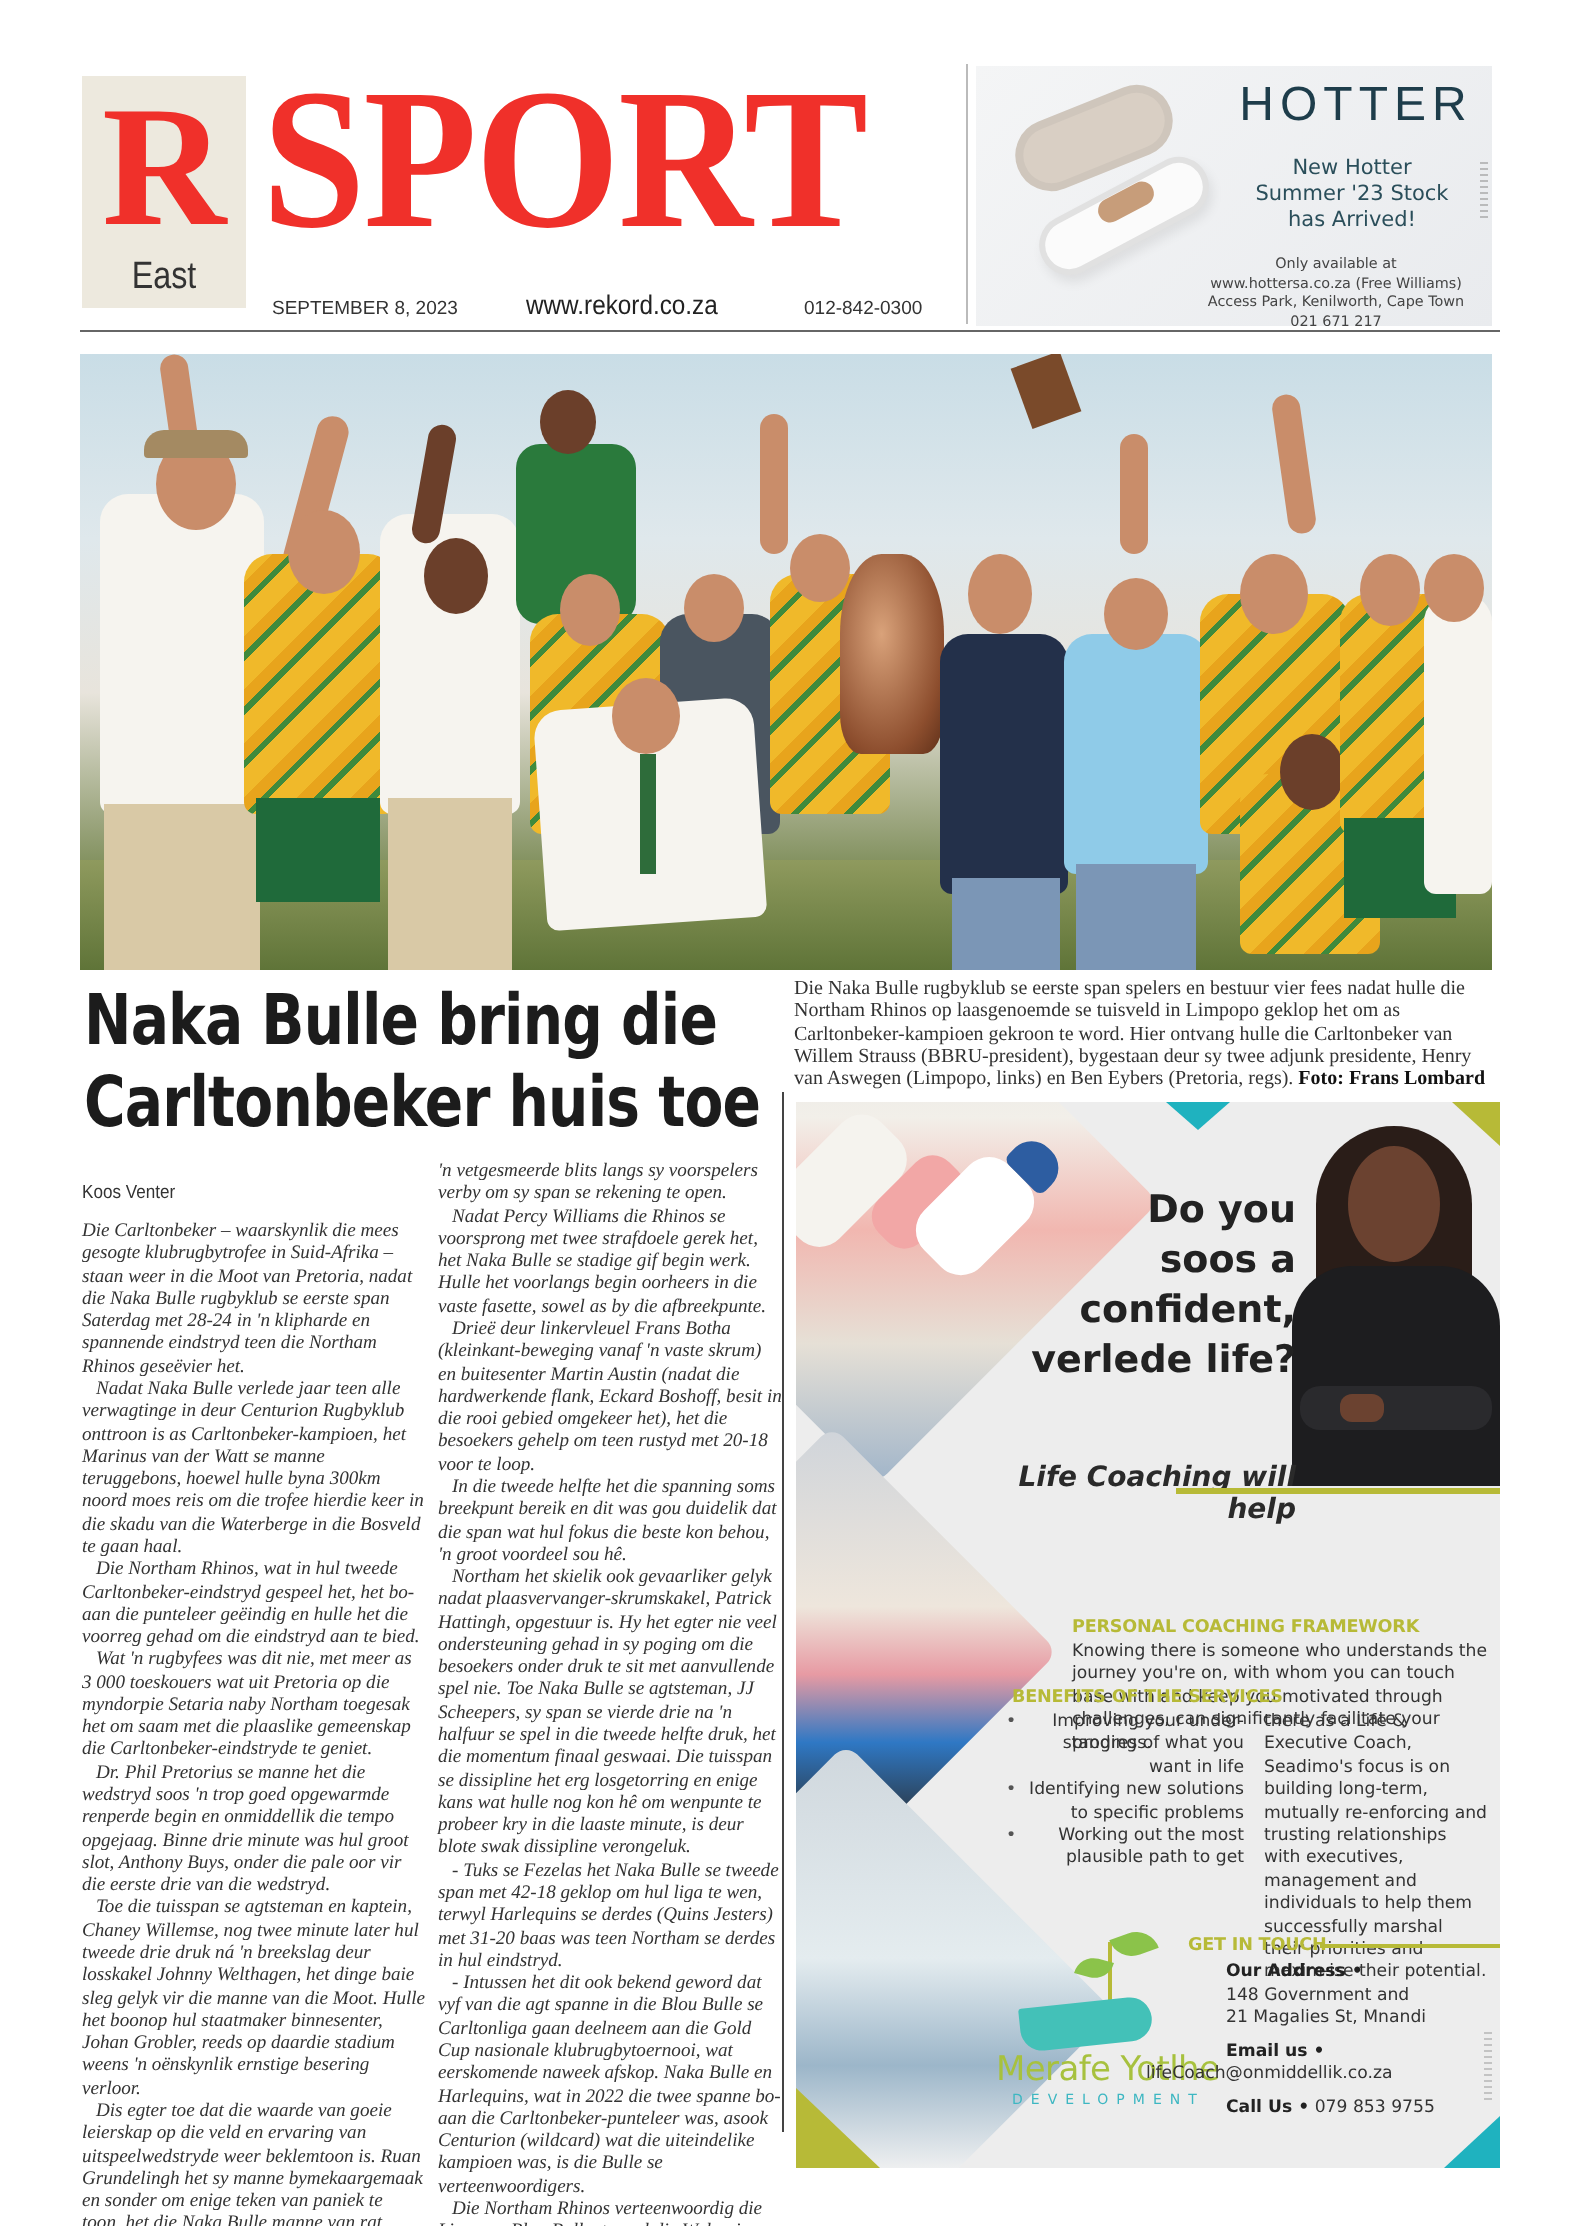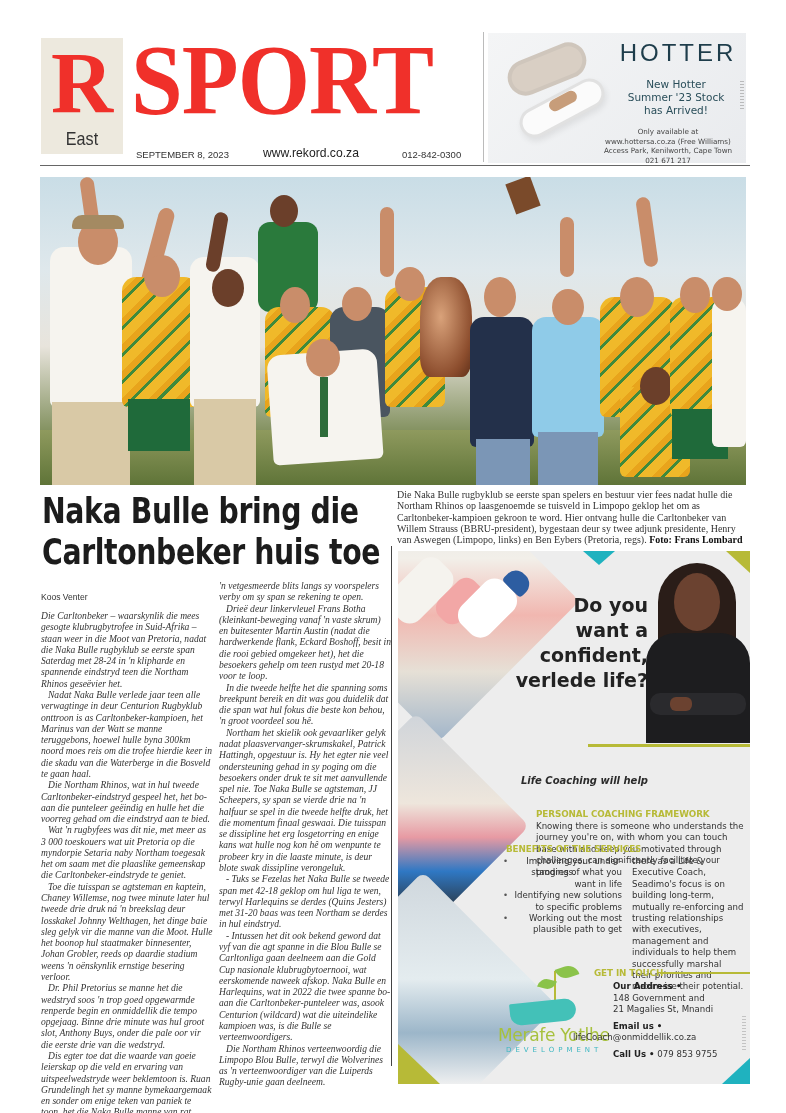--- a/index.html
+++ b/index.html
@@ -66,21 +66,21 @@
   .coach-ad { position: absolute; left: 398px; top: 551px; width: 352px; height: 533px; background: #ededed; overflow: hidden; font-family: "DejaVu Sans", sans-serif; }
   .teal-tri { position: absolute; left: 185px; top: 0; width: 0; height: 0; border-left: 16px solid transparent; border-right: 16px solid transparent; border-top: 14px solid #1fb2bf; }
   .olive-tri { position: absolute; right: 0; top: 0; width: 0; height: 0; border-left: 24px solid transparent; border-top: 22px solid #b7ba37; }
   .kids-photo { position: absolute; left: -60px; top: -50px; width: 200px; height: 200px; transform: rotate(45deg); overflow: hidden; border-radius: 8px;
     background: linear-gradient(135deg, #d9dfe3 0%, #f2efe9 35%, #f1b7b0 55%, #e6e0d6 75%, #9fb4c9 100%); }
   .kids-photo .k1 { position: absolute; left: 60px; top: 70px; width: 40px; height: 70px; background: #f5f3ee; border-radius: 14px; }
   .kids-photo .k2 { position: absolute; left: 100px; top: 60px; width: 30px; height: 50px; background: #f2a7a6; border-radius: 12px; }
   .kids-photo .k3 { position: absolute; left: 120px; top: 40px; width: 40px; height: 60px; background: #ffffff; border-radius: 14px; }
   .kids-photo .hat { position: absolute; left: 130px; top: 20px; width: 26px; height: 20px; background: #2d5da1; border-radius: 12px 12px 4px 4px; }
   .coach-q { position: absolute; left: 110px; top: 42px; width: 140px; text-align: right; font-family: "DejaVu Sans", sans-serif; font-weight: bold; font-size: 19px; line-height: 25px; color: #222; }
-  .coach-sub { position: absolute; left: 80px; top: 180px; width: 170px; text-align: right; font-style: italic; font-weight: bold; font-size: 10px; color: #2a2a2a; margin-top: 44px; }
+  .coach-sub { position: absolute; left: 80px; top: 180px; width: 170px; text-align: right; font-style: italic; font-weight: bold; font-size: 14px; color: #2a2a2a; }
   .woman { position: absolute; left: 248px; top: 12px; width: 104px; height: 180px; }
   .woman .hair { position: absolute; left: 12px; top: 0; width: 78px; height: 110px; background: #2a1d18; border-radius: 40px 40px 10px 10px; }
   .woman .face { position: absolute; left: 28px; top: 10px; width: 46px; height: 58px; background: #6b4230; border-radius: 50%; }
   .woman .body { position: absolute; left: 0; top: 70px; width: 104px; height: 110px; background: #1d1d1f; border-radius: 30px 30px 0 0; }
   .woman .arms { position: absolute; left: 4px; top: 130px; width: 96px; height: 22px; background: #2a2a2d; border-radius: 10px; }
   .woman .hand { position: absolute; left: 24px; top: 134px; width: 22px; height: 14px; background: #6b4230; border-radius: 6px; }
   .olive-bar { position: absolute; left: 190px; top: 193px; width: 162px; height: 3px; background: #b7ba37; }
   .group-photo { position: absolute; left: -62px; top: 195px; width: 160px; height: 160px; transform: rotate(45deg); overflow: hidden; border-radius: 8px;
     background: linear-gradient(135deg, #cfd4da 0%, #eee6dc 40%, #e79aa3 55%, #2f78c4 70%, #2b2b2b 90%); }
   .lower-photo { position: absolute; left: -70px; top: 360px; width: 190px; height: 190px; transform: rotate(45deg); overflow: hidden; border-radius: 8px;
@@ -210,27 +210,28 @@
   <div>Naka Bulle bring die</div>
   <div>Carltonbeker huis toe</div>
 </div>
 
 <div class="byline">Koos Venter</div>
 <div class="col c1">
   <p class="first">Die Carltonbeker – waarskynlik die mees gesogte klubrugbytrofee in Suid-Afrika – staan weer in die Moot van Pretoria, nadat die Naka Bulle rugbyklub se eerste span Saterdag met 28-24 in 'n kliphardе en spannende eindstryd teen die Northam Rhinos geseëvier het.</p>
   <p>Nadat Naka Bulle verlede jaar teen alle verwagtinge in deur Centurion Rugbyklub onttroon is as Carltonbeker-kampioen, het Marinus van der Watt se manne teruggebons, hoewel hulle byna 300km noord moes reis om die trofee hierdie keer in die skadu van die Waterberge in die Bosveld te gaan haal.</p>
   <p>Die Northam Rhinos, wat in hul tweede Carltonbeker-eindstryd gespeel het, het bo-aan die punteleer geëindig en hulle het die voorreg gehad om die eindstryd aan te bied.</p>
   <p>Wat 'n rugbyfees was dit nie, met meer as 3 000 toeskouers wat uit Pretoria op die myndorpie Setaria naby Northam toegesak het om saam met die plaaslike gemeenskap die Carltonbeker-eindstryde te geniet.</p>
+  <p>Dr. Phil Pretorius se manne het die wedstryd soos 'n trop goed opgewarmde renperde begin en onmiddellik die tempo opgejaag. Binne drie minute was hul groot slot, Anthony Buys, onder die pale oor vir die eerste drie van die wedstryd.</p>
   <p>Toe die tuisspan se agtsteman en kaptein, Chaney Willemse, nog twee minute later hul tweede drie druk ná 'n breekslag deur losskakel Johnny Welthagen, het dinge baie sleg gelyk vir die manne van die Moot. Hulle het boonop hul staatmaker binnesenter, Johan Grobler, reeds op daardie stadium weens 'n oënskynlik ernstige besering verloor.</p>
-  <p>Dr. Phil Pretorius se manne het die wedstryd soos 'n trop goed opgewarmde renperde begin en onmiddellik die tempo opgejaag. Binne drie minute was hul groot slot, Anthony Buys, onder die pale oor vir die eerste drie van die wedstryd.</p>
   <p>Dis egter toe dat die waarde van goeie leierskap op die veld en ervaring van uitspeelwedstryde weer beklemtoon is. Ruan Grundelingh het sy manne bymekaargemaak en sonder om enige teken van paniek te toon, het die Naka Bulle manne van rat verwissel om terug te kom in die wedstryd.</p>
 
 </div>
 <div class="col c2">
   <p class="first">'n vetgesmeerde blits langs sy voorspelers verby om sy span se rekening te open.</p>
+  <p>Nadat Percy Williams die Rhinos se voorsprong met twee strafdoele gerek het, het Naka Bulle se stadige gif begin werk. Hulle het voorlangs begin oorheers in die vaste fasette, sowel as by die afbreekpunte.</p>
   <p>Drieë deur linkervleuel Frans Botha (kleinkant-beweging vanaf 'n vaste skrum) en buitesenter Martin Austin (nadat die hardwerkende flank, Eckard Boshoff, besit in die rooi gebied omgekeer het), het die besoekers gehelp om teen rustyd met 20-18 voor te loop.</p>
   <p>In die tweede helfte het die spanning soms breekpunt bereik en dit was gou duidelik dat die span wat hul fokus die beste kon behou, 'n groot voordeel sou hê.</p>
   <p>Northam het skielik ook gevaarliker gelyk nadat plaasvervanger-skrumskakel, Patrick Hattingh, opgestuur is. Hy het egter nie veel ondersteuning gehad in sy poging om die besoekers onder druk te sit met aanvullende spel nie. Toe Naka Bulle se agtsteman, JJ Scheepers, sy span se vierde drie na 'n halfuur se spel in die tweede helfte druk, het die momentum finaal geswaai. Die tuisspan se dissipline het erg losgetorring en enige kans wat hulle nog kon hê om wenpunte te probeer kry in die laaste minute, is deur blote swak dissipline verongeluk.</p>
   <p>- Tuks se Fezelas het Naka Bulle se tweede span met 42-18 geklop om hul liga te wen, terwyl Harlequins se derdes (Quins Jesters) met 31-20 baas was teen Northam se derdes in hul eindstryd.</p>
   <p>- Intussen het dit ook bekend geword dat vyf van die agt spanne in die Blou Bulle se Carltonliga gaan deelneem aan die Gold Cup nasionale klubrugbytoernooi, wat eerskomende naweek afskop. Naka Bulle en Harlequins, wat in 2022 die twee spanne bo-aan die Carltonbeker-punteleer was, asook Centurion (wildcard) wat die uiteindelike kampioen was, is die Bulle se verteenwoordigers.</p>
   <p>Die Northam Rhinos verteenwoordig die Limpopo Blou Bulle, terwyl die Wolverines as 'n verteenwoordiger van die Luiperds Rugby-unie gaan deelneem.</p>
 </div>
 <div class="col-rule"></div>
 
 <div class="coach-ad">
@@ -244,21 +245,21 @@
   <div class="olive-tri"></div>
   <div class="woman">
     <div class="hair"></div>
       <div class="body"></div>
       <div class="face"></div>
       <div class="arms"></div>
       <div class="hand"></div>
   </div>
   <div class="coach-q">
     <div>Do you</div>
-    <div>want a</div>
+    <div>soos a</div>
     <div>confident,</div>
     <div style="margin-left:-30px;">verlede life?</div>
   </div>
   <div class="coach-sub">Life Coaching will help</div>
   <div class="olive-bar"></div>
 
   <div class="group-photo"></div>
   <div class="lower-photo"></div>
   <div class="olive-corner"></div>
   <div class="teal-corner"></div>

